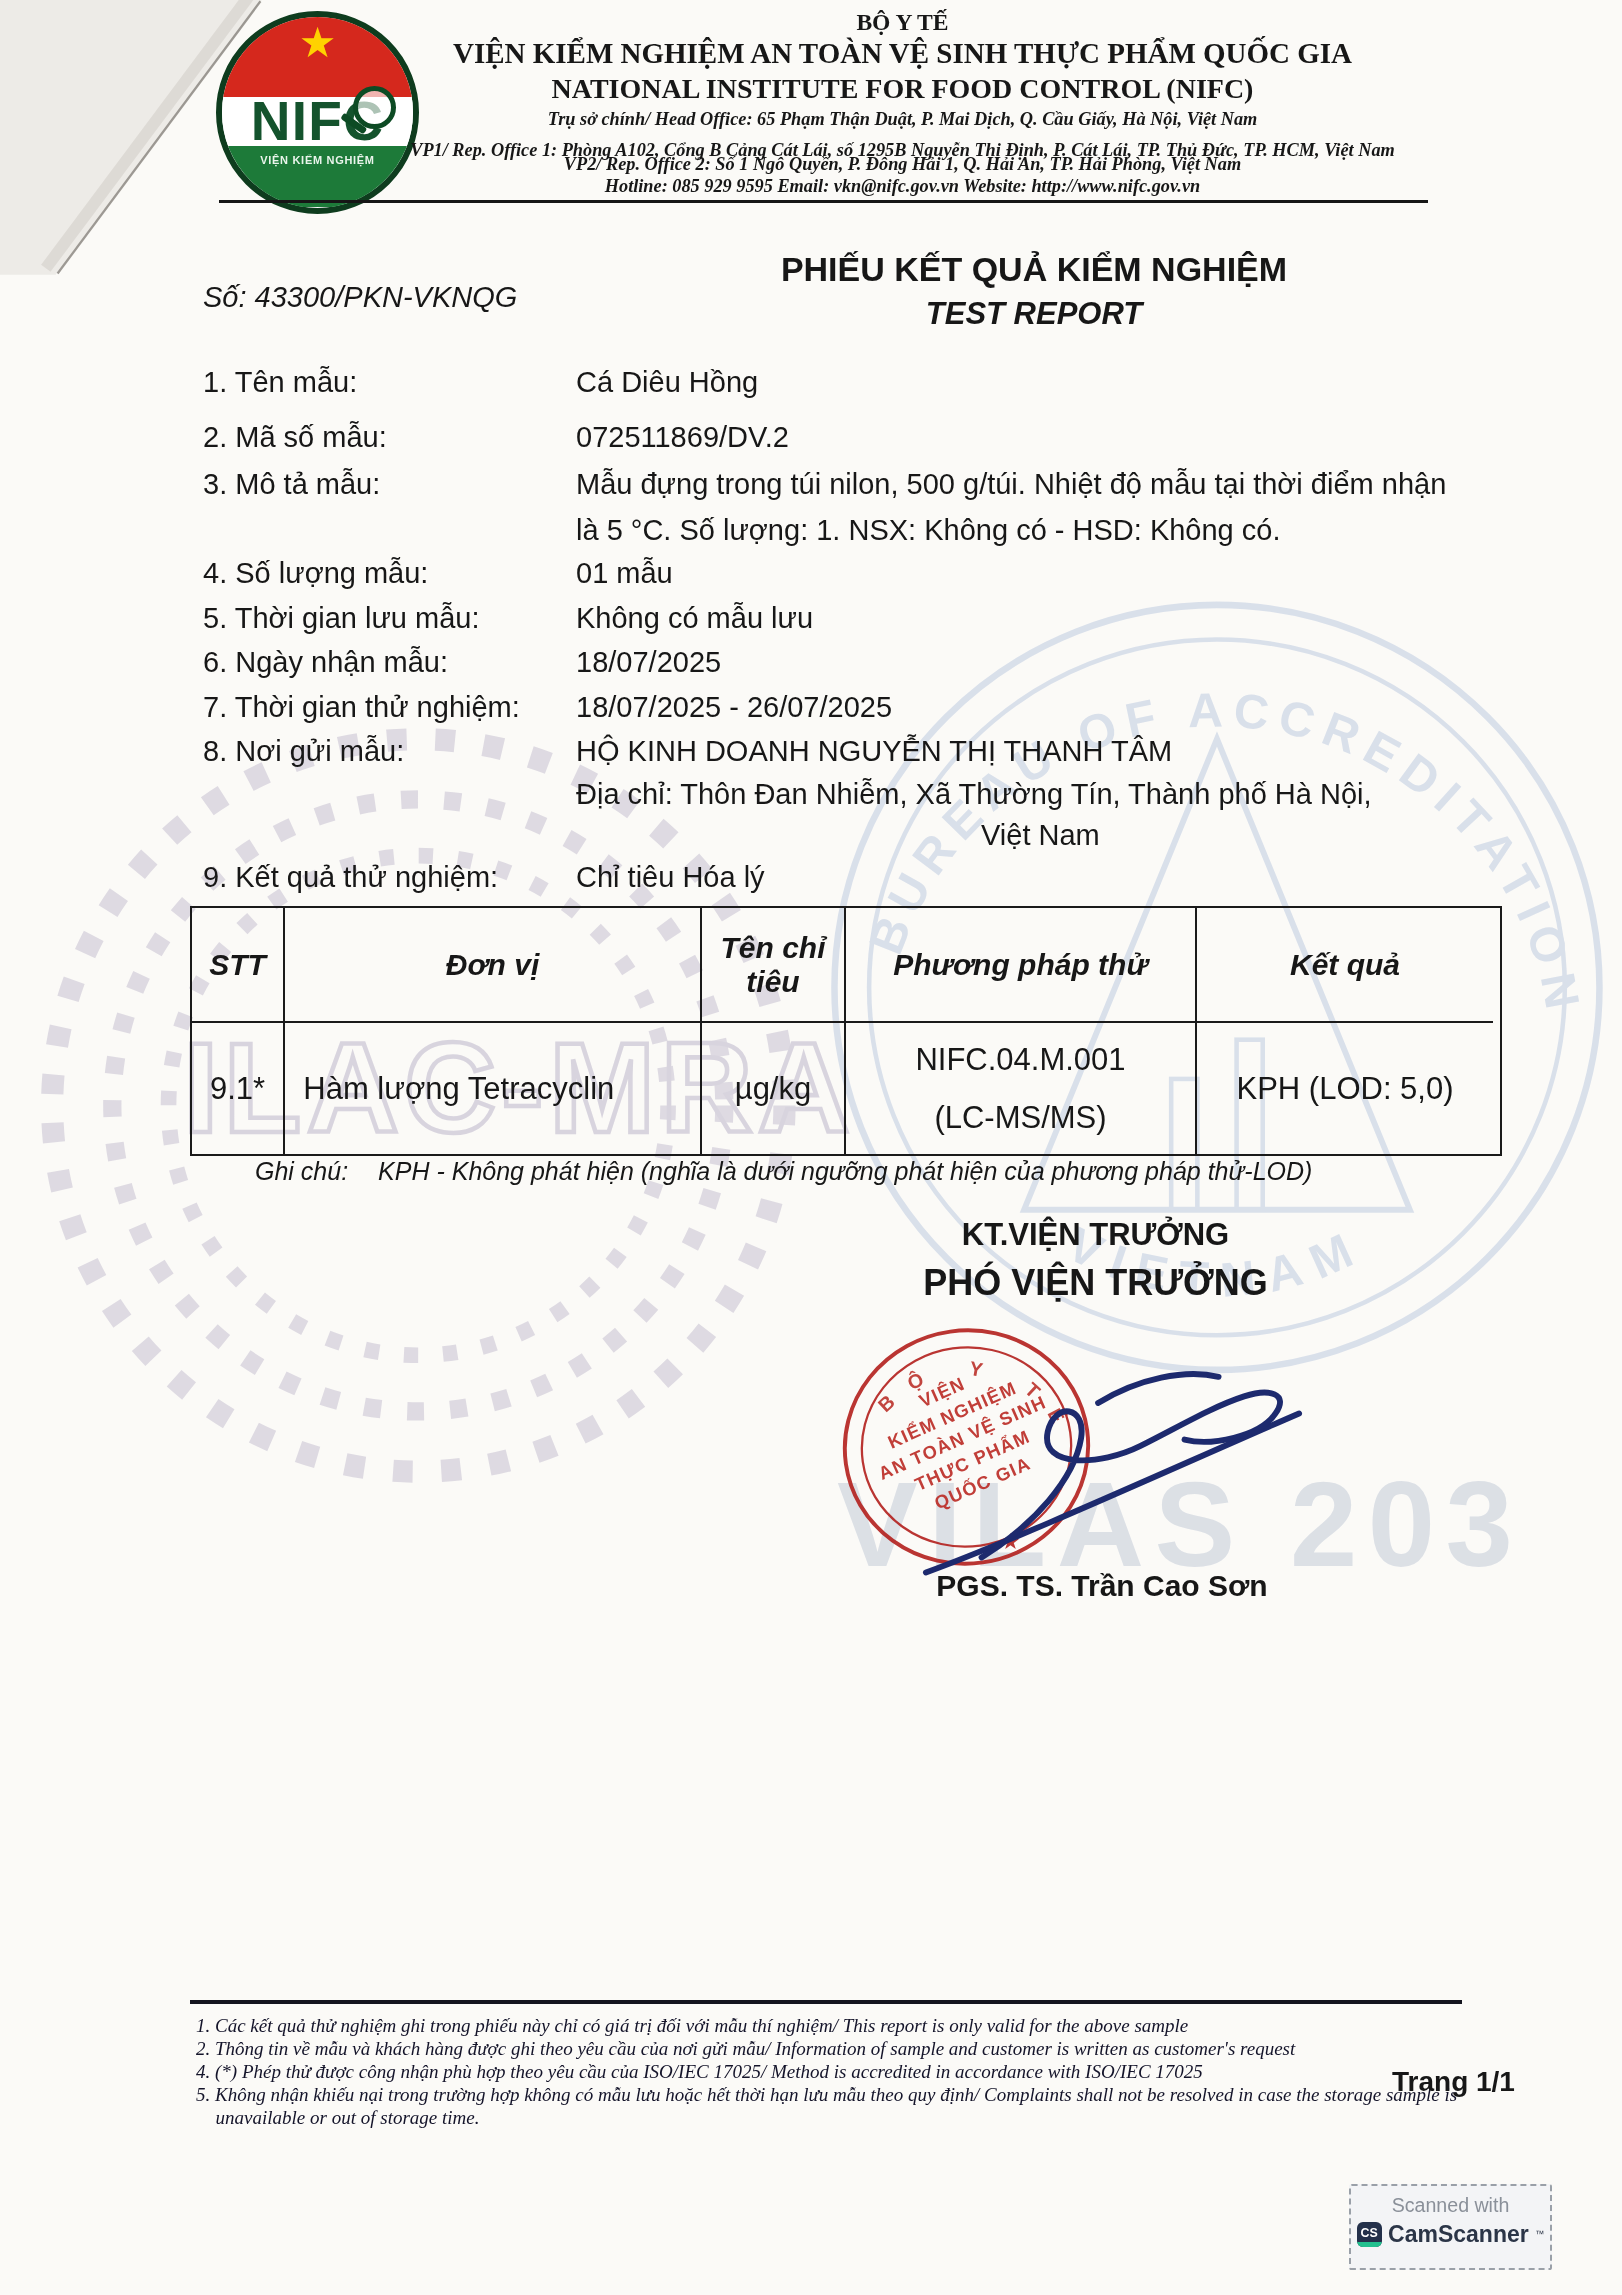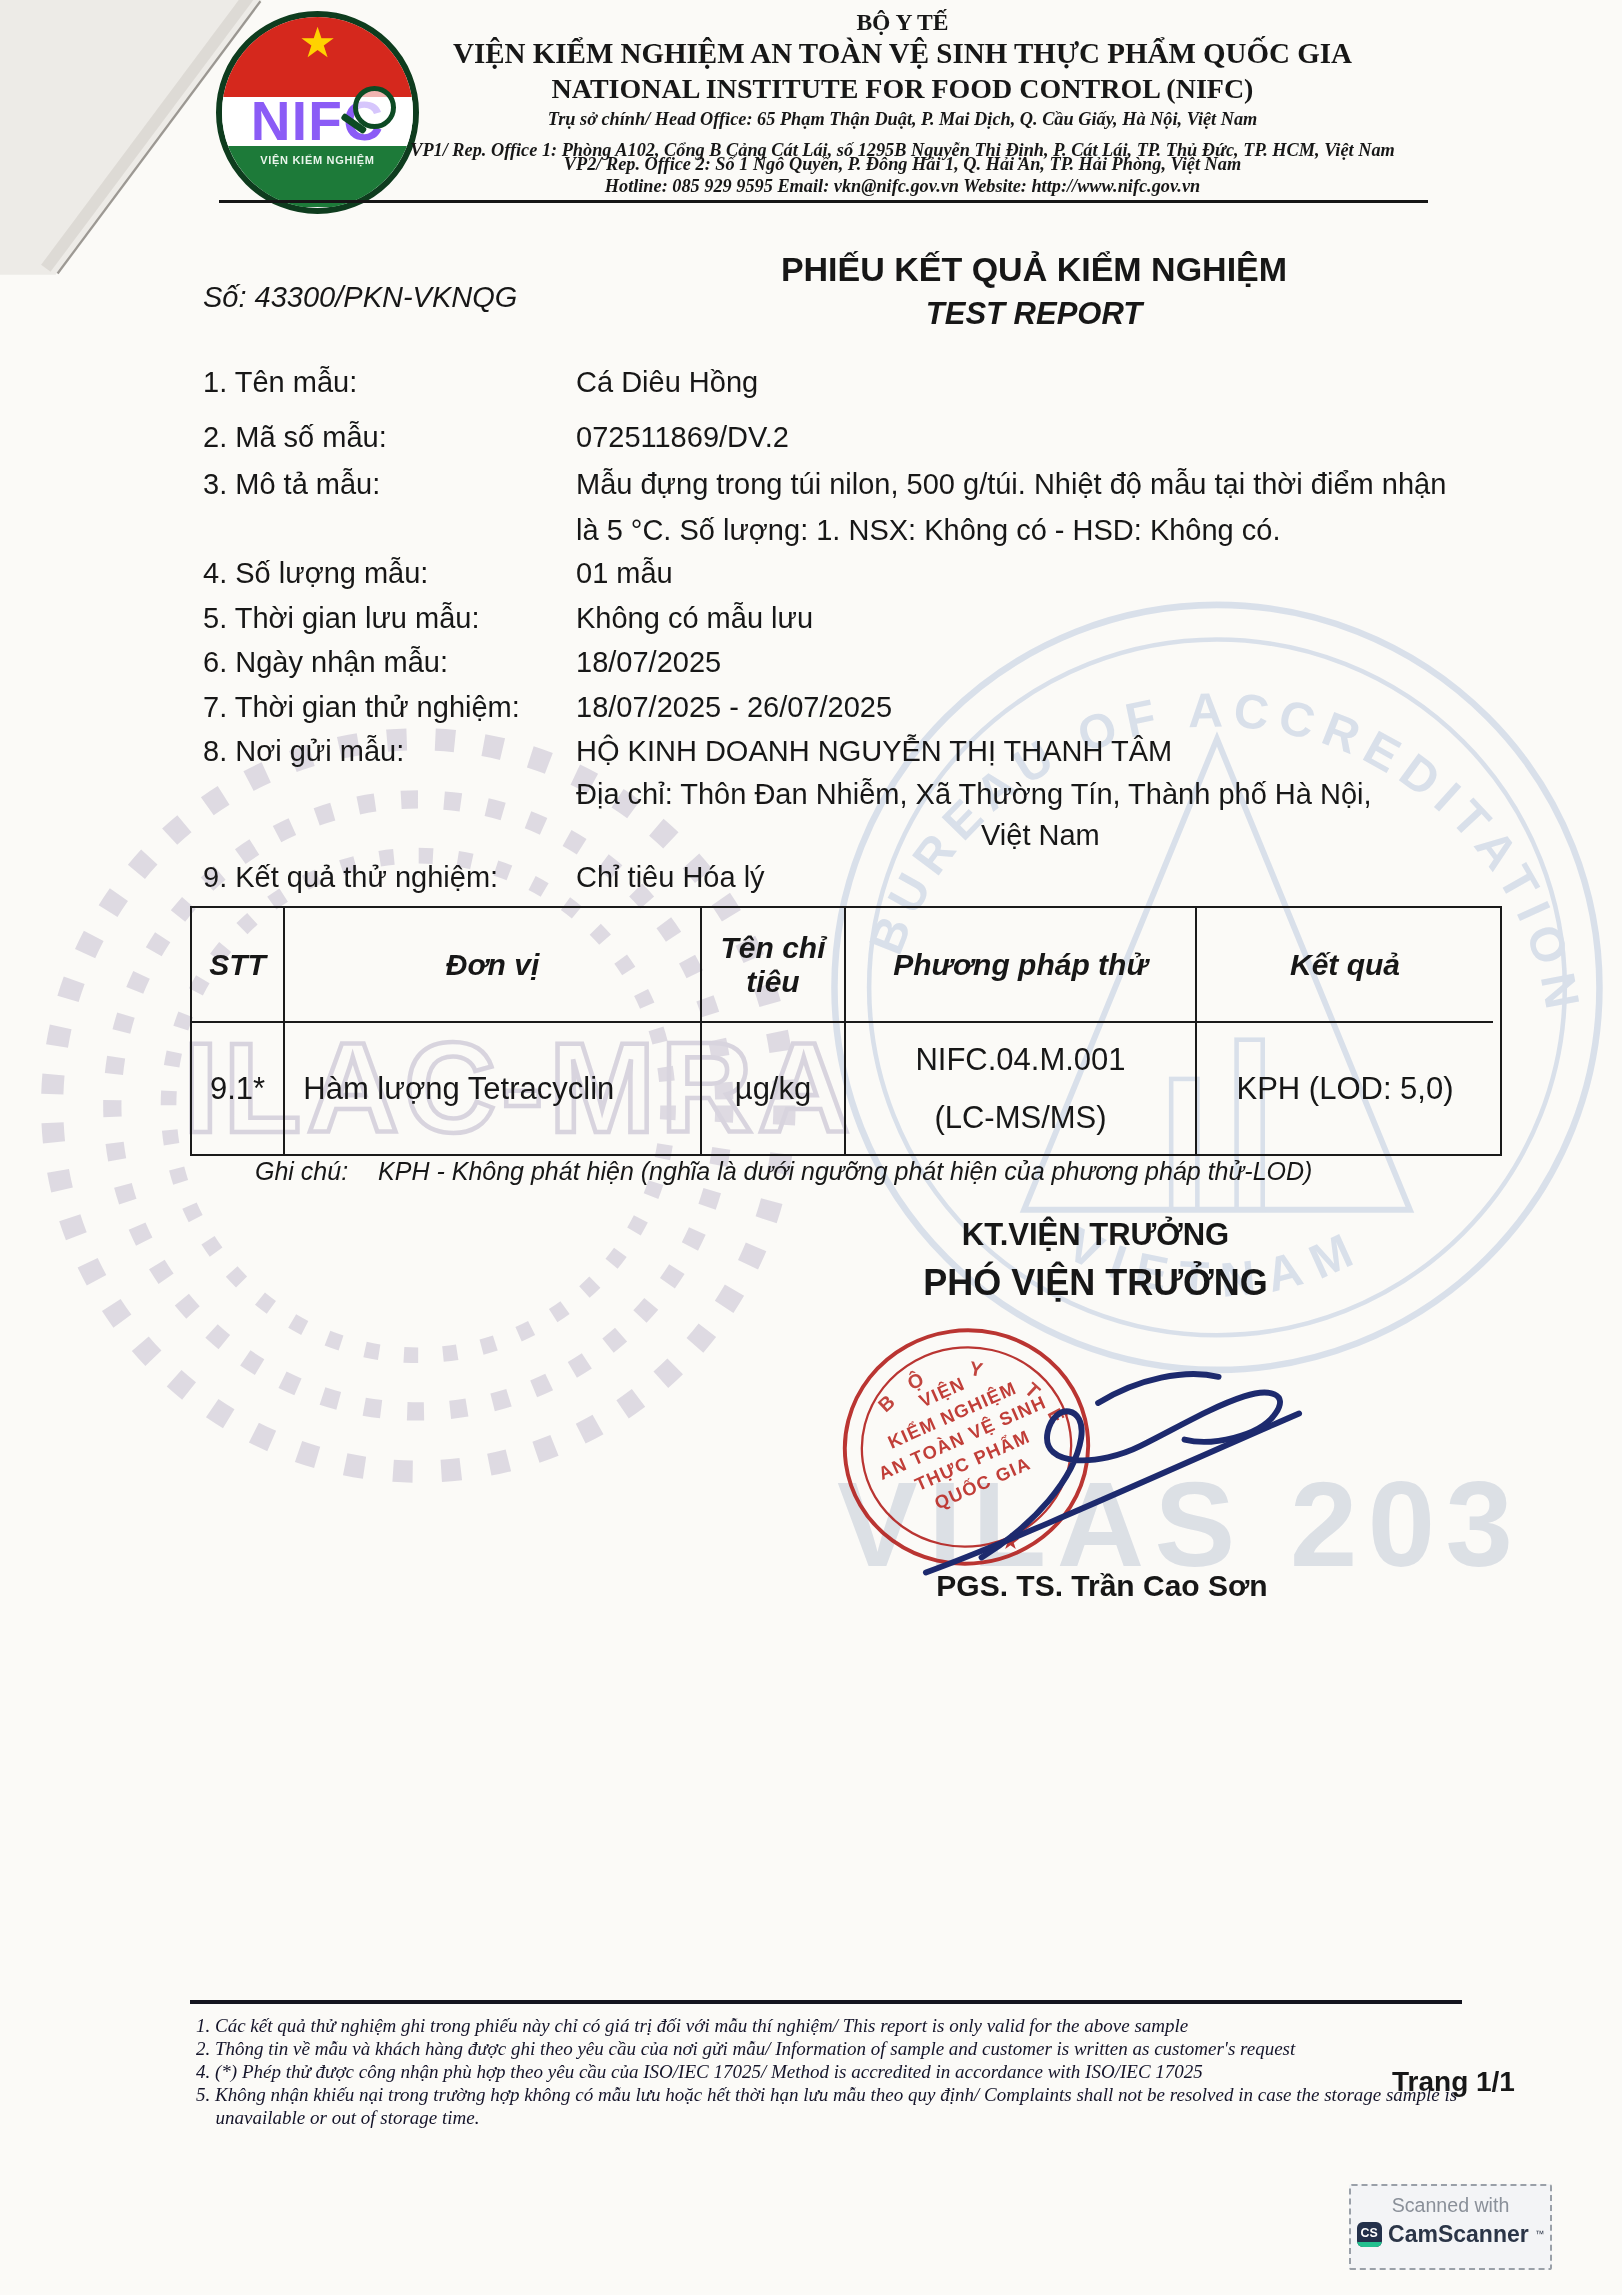--- a/index.html
+++ b/index.html
@@ -15,21 +15,21 @@
   #corner-artifact{left:0;top:0;z-index:1;}
 
   
   #logo{left:216px;top:10.5px;width:191px;height:191px;border-radius:50%;
         border:6.5px solid #0e3c1e;overflow:hidden;background:#fff;z-index:2;}
   #logo .band-red{position:absolute;left:0;top:0;width:100%;height:42%;background:#d5281d;}
   #logo .star{position:absolute;left:50%;top:5.2px;transform:translateX(-50%);
         color:#ffd200;font-size:42px;line-height:1;}
   #logo .band-mid{position:absolute;left:0;top:42%;width:100%;height:26%;background:#fff;
         display:flex;align-items:center;justify-content:center;}
-  #logo .nifc{font-weight:bold;font-size:55px;color:#8b5cf6;letter-spacing:1.3px;line-height:1;}
+  #logo .nifc{font-weight:bold;font-size:55px;color:#14532d;letter-spacing:1.3px;line-height:1;}
   #logo .lens{position:absolute;right:17px;top:69px;width:33px;height:33px;border:5.9px solid #0d4b24;
         border-radius:50%;background:rgba(255,255,255,.65);}
   #logo .lens-handle{position:absolute;right:46px;top:103px;width:27.5px;height:6.5px;background:#0d4b24;
         transform:rotate(35deg);border-radius:2.6px;}
   #logo .band-green{position:absolute;left:0;top:68%;width:100%;height:32%;background:#1d7a39;
         text-align:center;}
   #logo .band-green span{display:inline-block;margin-top:7.9px;color:#eaf5ec;font-size:11px;
         font-weight:bold;letter-spacing:0.7px;}
 
   #header-block{left:281px;top:0;width:1243px;z-index:2;}

